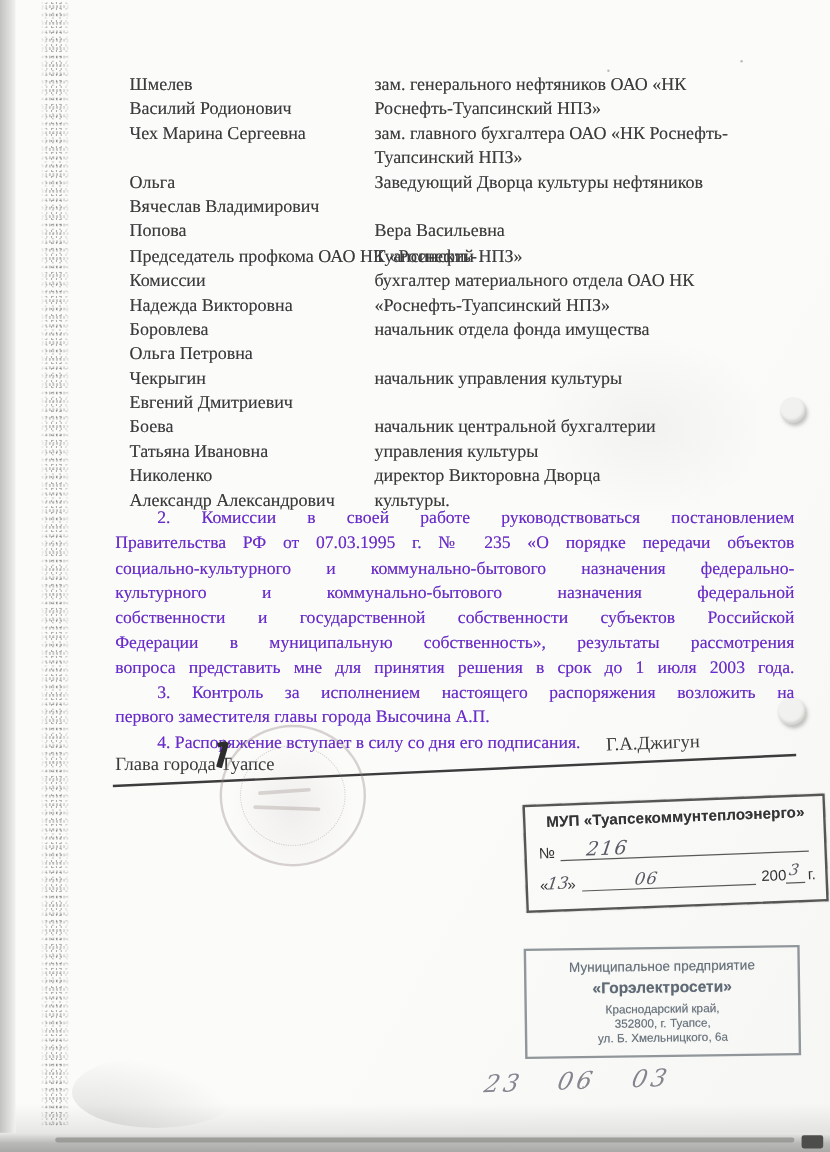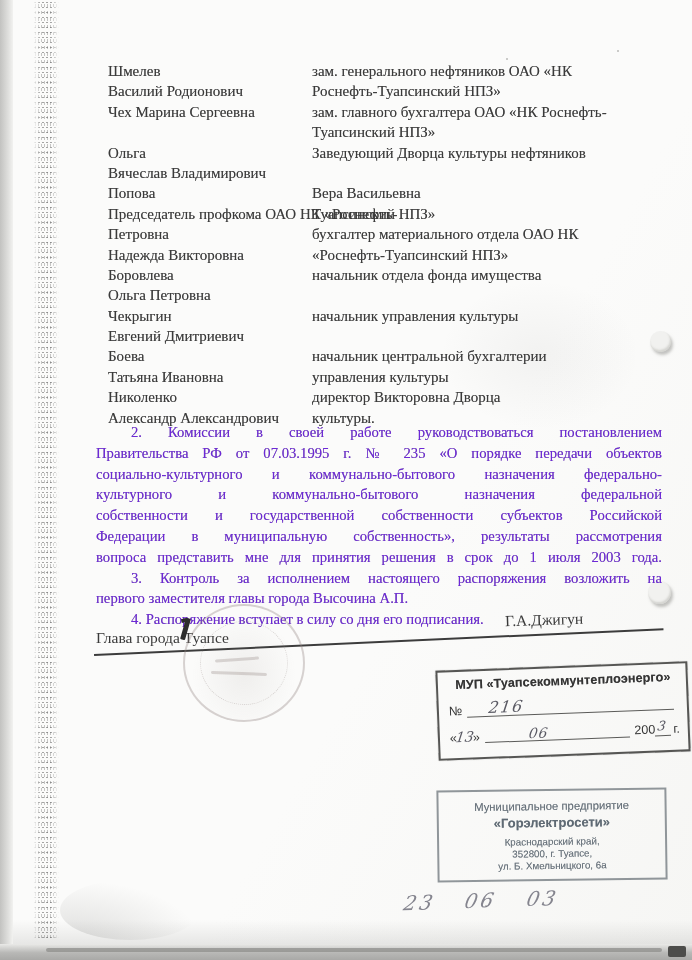--- a/index.html
+++ b/index.html
@@ -134,21 +134,21 @@
     <div></div>
       <div>Туапсинский НПЗ»</div>
     <div>Ольга</div>
       <div>Заведующий Дворца культуры нефтяников</div>
     <div>Вячеслав Владимирович</div>
       <div></div>
     <div>Попова</div>
       <div>Вера Васильевна</div>
     <div>Председатель профкома ОАО НК «Роснефть-</div>
       <div>Туапсинский НПЗ»</div>
-    <div>Петровна</div>
+    <div>Комиссии</div>
       <div>бухгалтер материального отдела ОАО НК</div>
     <div>Надежда Викторовна</div>
       <div>«Роснефть-Туапсинский НПЗ»</div>
     <div>Боровлева</div>
       <div>начальник отдела фонда имущества</div>
     <div>Ольга Петровна</div>
       <div></div>
     <div>Чекрыгин</div>
       <div>начальник управления культуры</div>
     <div>Евгений Дмитриевич</div>

